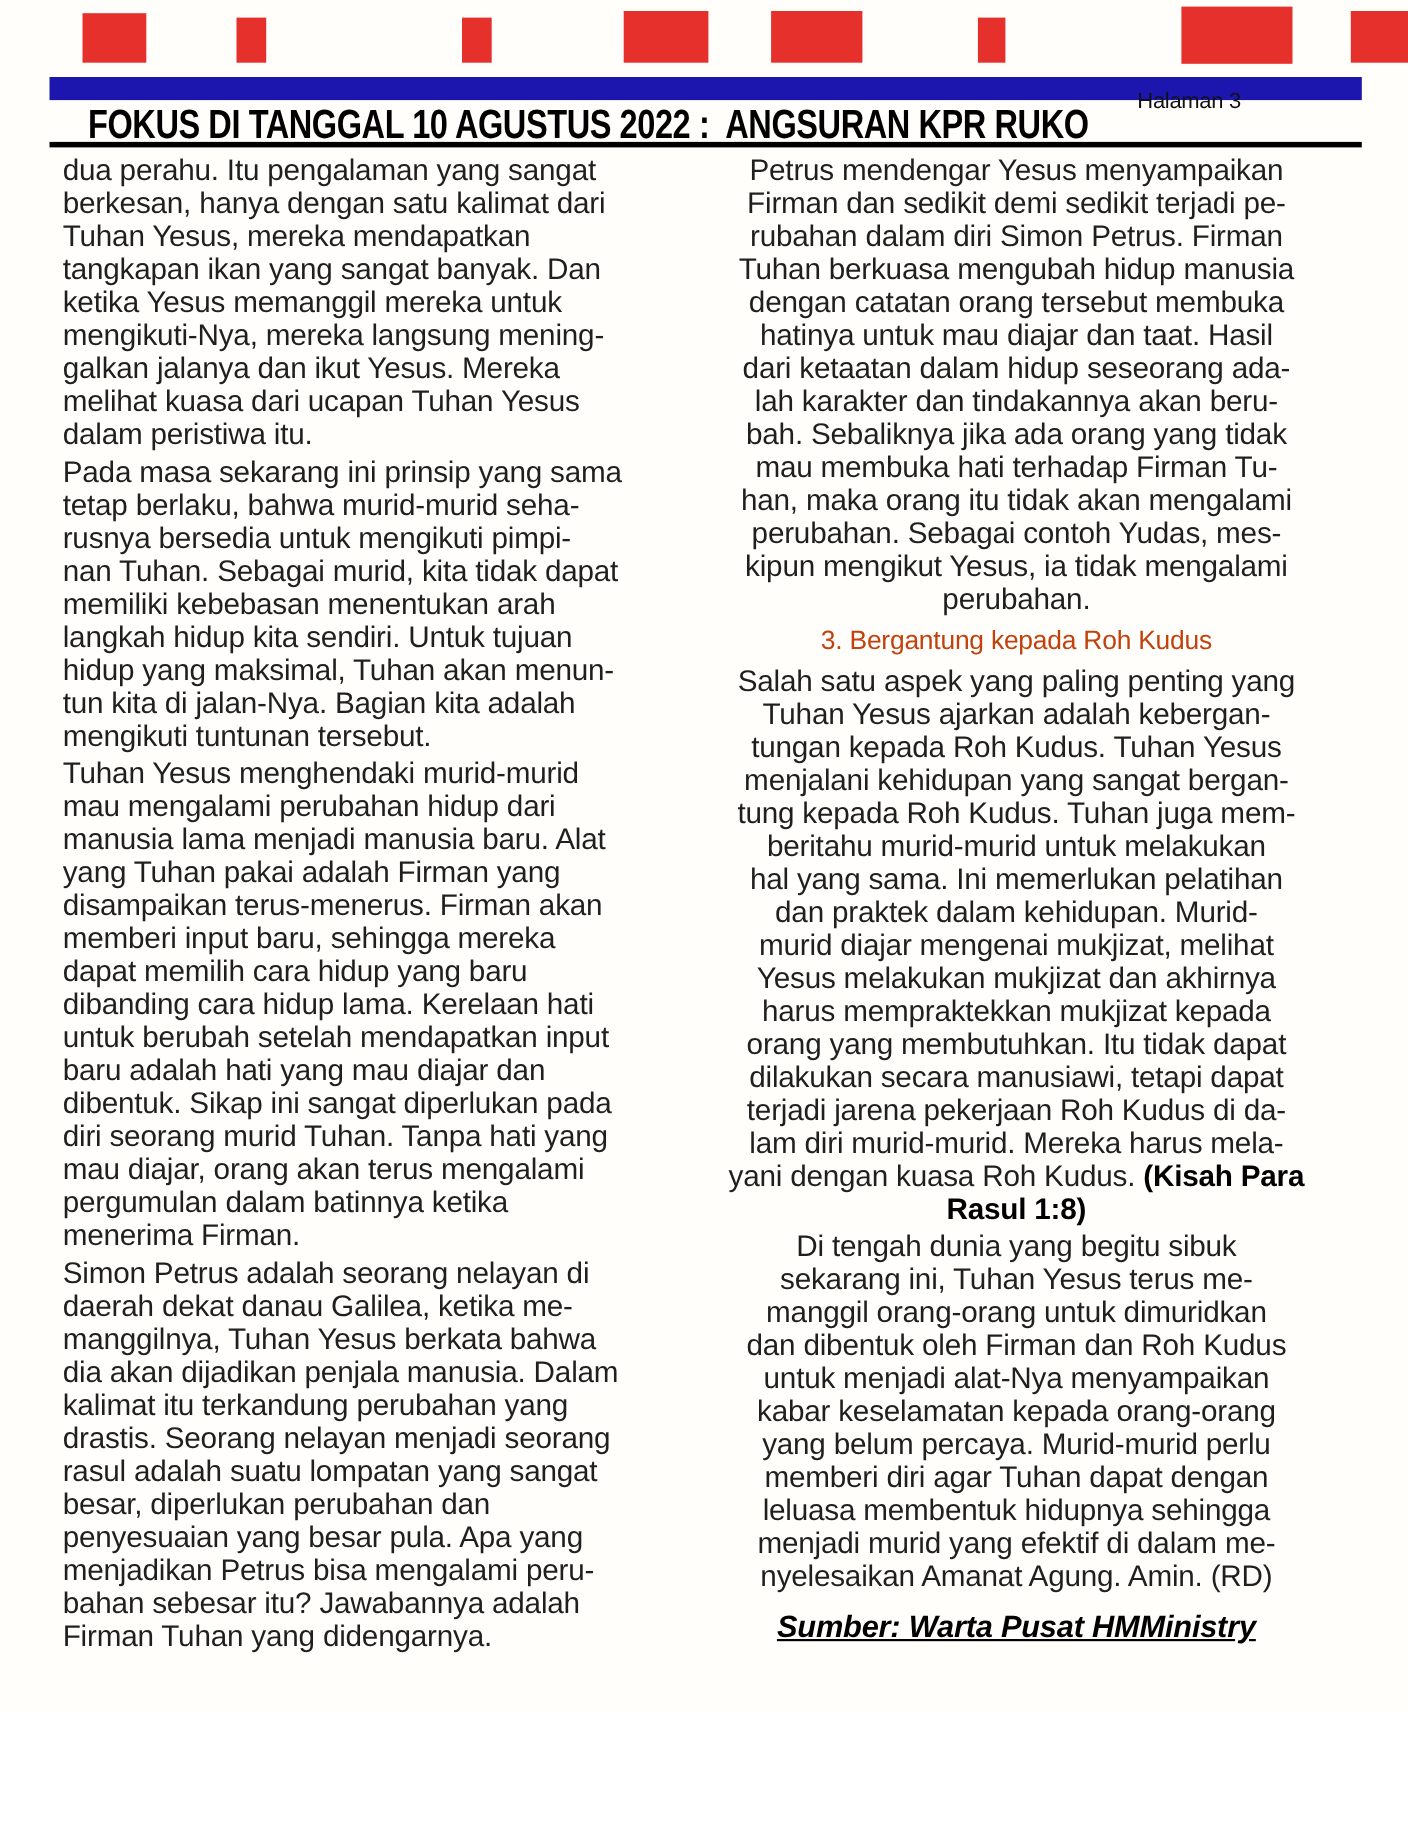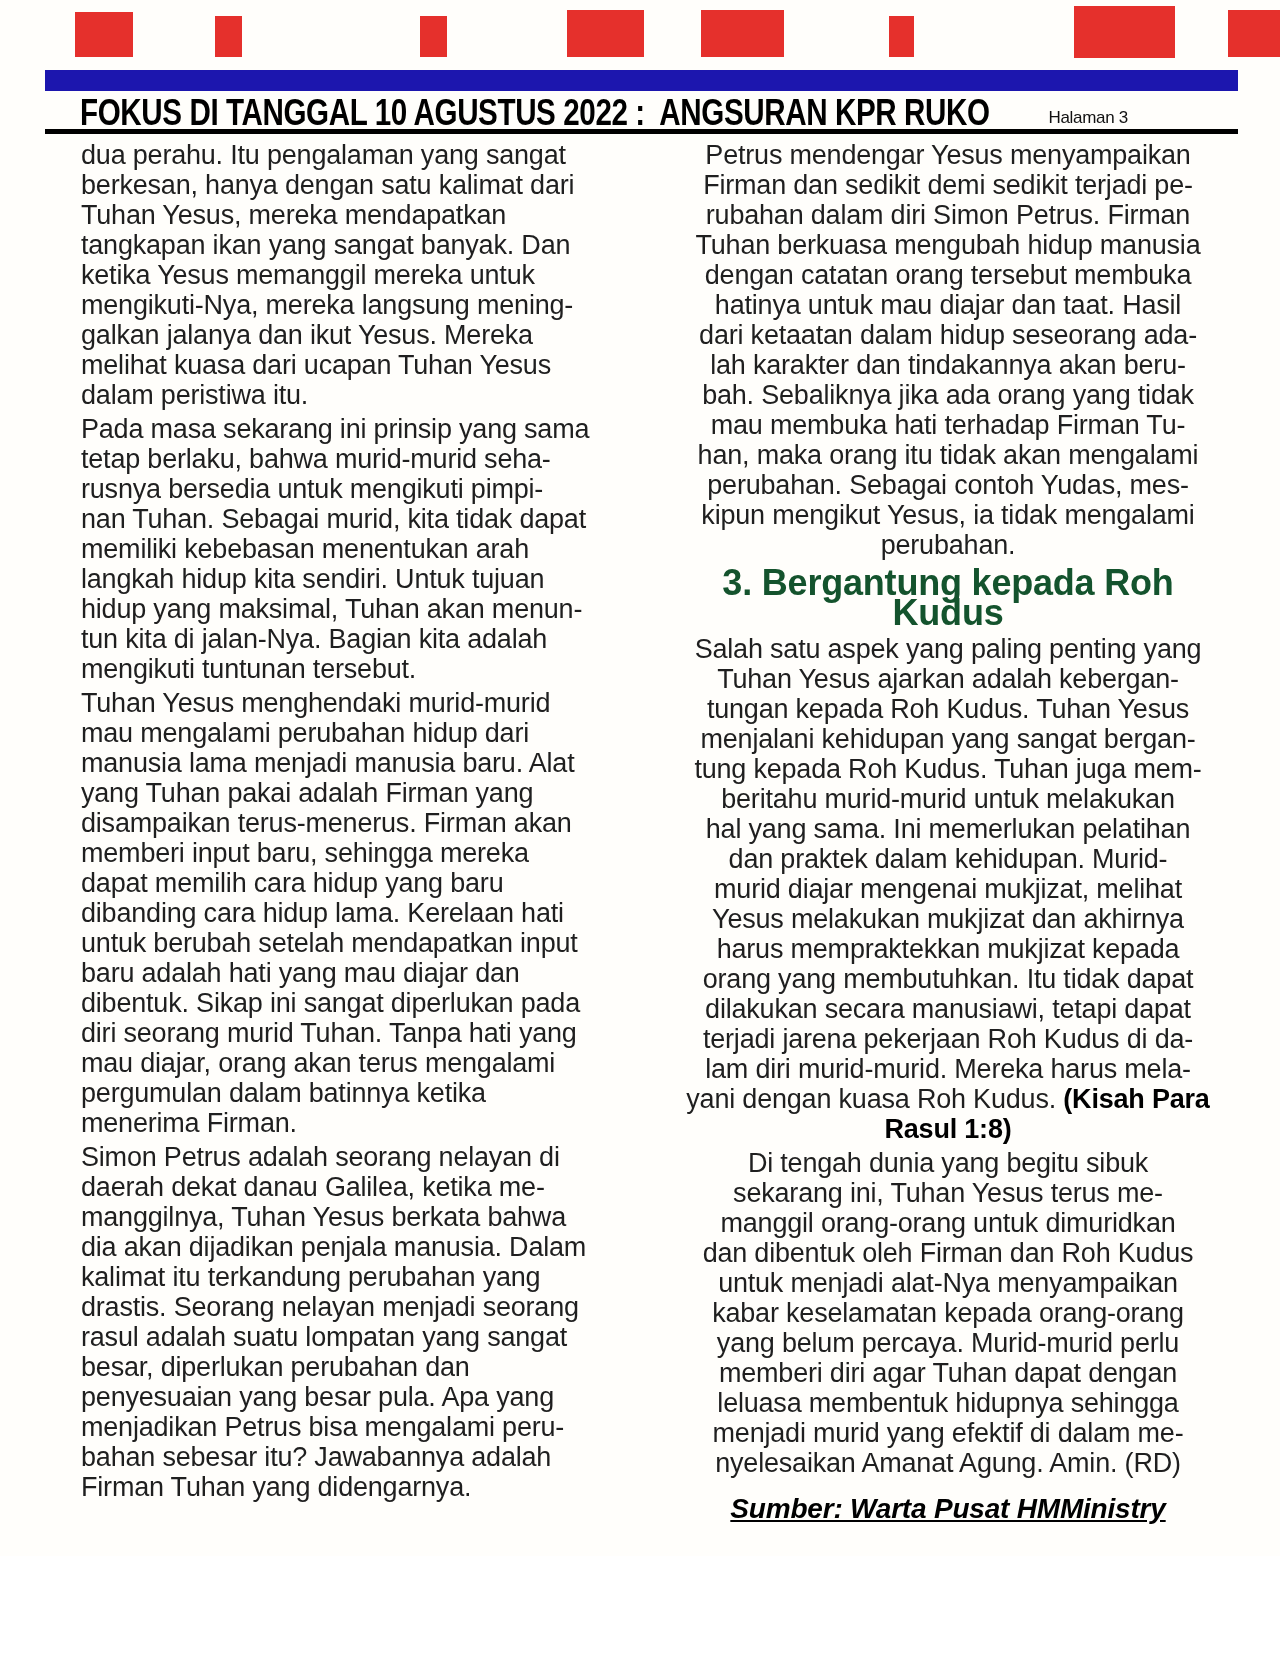--- a/index.html
+++ b/index.html
@@ -26,33 +26,33 @@
     position:absolute;left:45px;top:70px;width:1193px;height:21px;
     background:#1c16ae;
   }
   .header-title{
     position:absolute;left:80px;top:92px;
     font-size:37px;font-weight:700;color:#000;
     letter-spacing:-0.5px;white-space:pre;
     transform:scaleX(0.80);transform-origin:0 0;
   }
   .page-num{
-    position:absolute;right:152px;top:108px;
-    font-size:17px;color:#111;letter-spacing:-0.3px;
+    position:absolute;right:152px;top:81px;
+    font-size:20px;color:#111;letter-spacing:-0.3px;
   }
   .header-rule{
     position:absolute;left:45px;top:129px;width:1193px;height:5px;
     background:#000;
   }
 
-  .col{position:absolute;top:140px;font-size:27px;line-height:30px;letter-spacing:-0.2px;margin-left:24px;}
+  .col{position:absolute;top:140px;font-size:27px;line-height:30px;letter-spacing:-0.2px;}
   .col-left{left:57px;width:592px;}
   .col-right{left:643px;width:562px;text-align:center;}
   .col p{margin:0 0 4px 0;white-space:pre-line;}
-  .col h3{margin:8px 0 6px 0;font-size:36px;line-height:30px;font-weight:700;color:#14532d;white-space:pre-line;}
+  .col h3{margin:8px 0 6px 0;font-size:24px;line-height:30px;font-weight:400;color:#c2410c;white-space:pre-line;}
   .col p b{font-weight:700;color:#000;}
   .col p.source{margin-top:16px;font-weight:700;font-style:italic;font-size:28px;color:#000;text-decoration:underline;}
 
   .footbar{
     position:absolute;left:45px;top:1571px;width:1193px;height:17px;
     background:#1c10c9;border-top:2px solid #23233a;
   }
   .footer-text{
     position:absolute;left:90px;top:1590px;
     font-size:37px;font-weight:700;color:#000;

